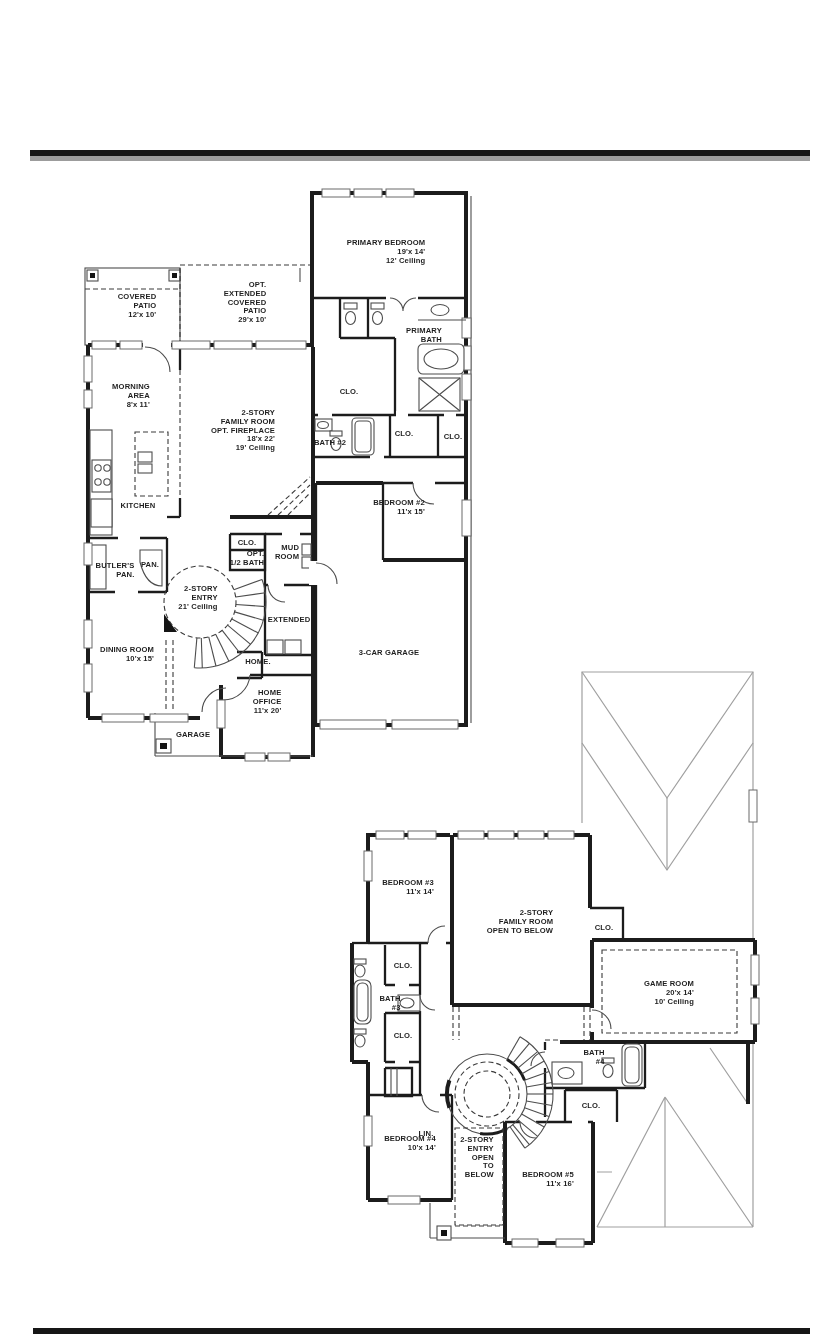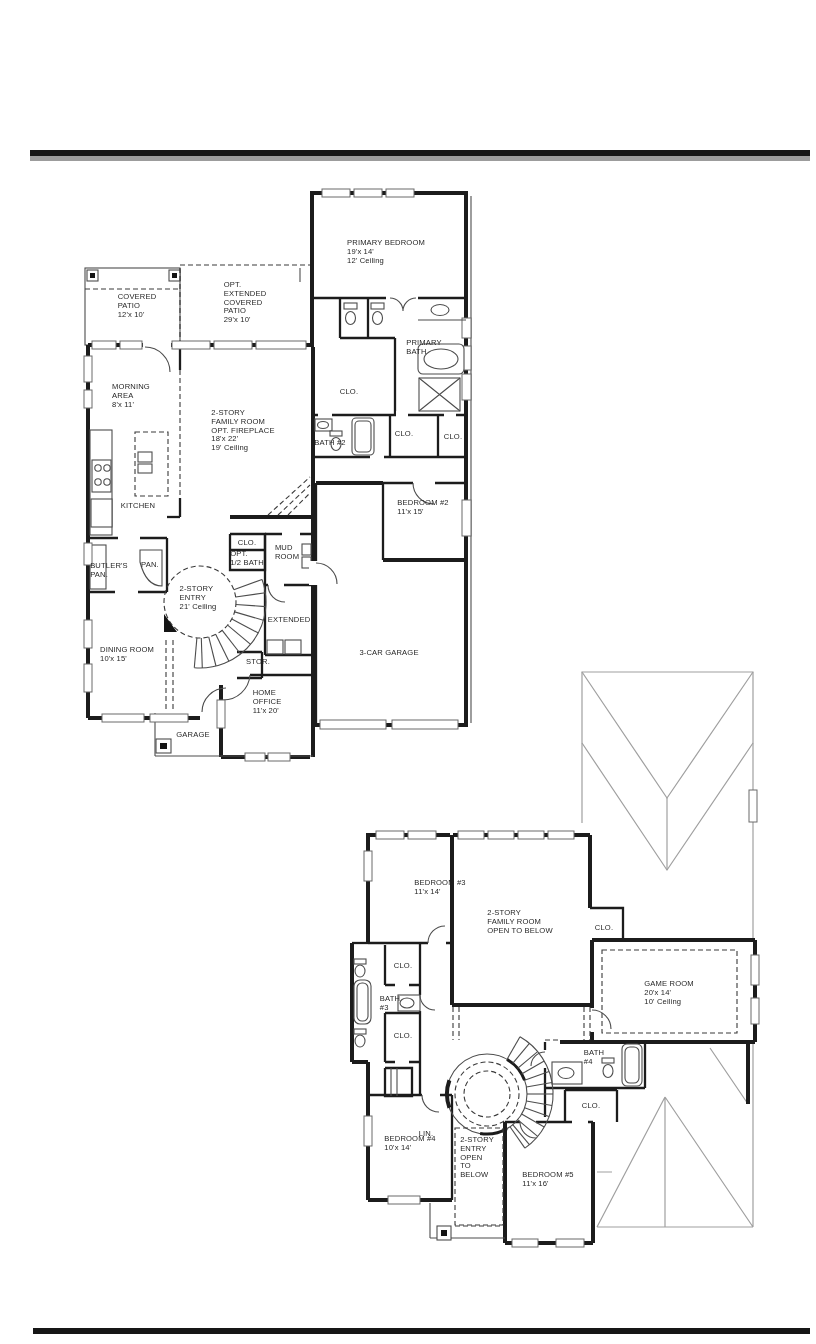--- a/index.html
+++ b/index.html
@@ -11,22 +11,22 @@
   .w3{stroke:#1c1c1c;stroke-width:3;fill:none;}
   .w2{stroke:#1c1c1c;stroke-width:2.3;fill:none;}
   .t{stroke:#4d4d4d;stroke-width:1.1;fill:none;}
   .r{stroke:#a0a0a0;stroke-width:1.2;fill:none;}
   .d{stroke:#3a3a3a;stroke-width:1.1;fill:none;stroke-dasharray:5 3;}
   .win{fill:#ffffff;stroke:#6a6a6a;stroke-width:1;}
   .gap{fill:#ffffff;stroke:none;}
   .fx{fill:#ffffff;stroke:#4d4d4d;stroke-width:1.1;}
   .blk{fill:#141414;stroke:none;}
   .lbl{position:absolute;transform:translate(-50%,-50%);
-       font-size:7.6px;line-height:1.16;font-weight:400;color:#1f1f1f;
-       text-align:left;white-space:pre-line;letter-spacing:.15px;}
+       font-size:7.6px;line-height:1.16;font-weight:700;color:#1f1f1f;
+       text-align:right;white-space:pre-line;letter-spacing:.15px;}
   .rule{position:absolute;}
 </style>
 </head>
 <body>
 
 <div id="canvas">
 
   <div class="rule" style="left:30px;top:150px;width:780px;height:6px;background:#161616;"></div>
   <div class="rule" style="left:30px;top:156px;width:780px;height:5px;background:#9c9c9c;"></div>
   <div class="rule" style="left:33px;top:1328px;width:777px;height:6px;background:#161616;"></div>
@@ -299,59 +299,59 @@
 PATIO
 12'x 10'</div>
   <div class="lbl" style="left:245px;top:303px;">OPT.
 EXTENDED
 COVERED
 PATIO
 29'x 10'</div>
   <div class="lbl" style="left:386px;top:252px;">PRIMARY BEDROOM
 19'x 14'
 12' Ceiling</div>
-  <div class="lbl" style="left:424px;top:348px;">PRIMARY
+  <div class="lbl" style="left:424px;top:336px;">PRIMARY
 BATH</div>
   <div class="lbl" style="left:349px;top:392px;">CLO.</div>
   <div class="lbl" style="left:330px;top:443px;">BATH #2</div>
   <div class="lbl" style="left:404px;top:434px;">CLO.</div>
   <div class="lbl" style="left:453px;top:437px;">CLO.</div>
   <div class="lbl" style="left:131px;top:396px;">MORNING
 AREA
 8'x 11'</div>
   <div class="lbl" style="left:243px;top:431px;">2-STORY
 FAMILY ROOM
 OPT. FIREPLACE
 18'x 22'
 19' Ceiling</div>
   <div class="lbl" style="left:138px;top:506px;">KITCHEN</div>
-  <div class="lbl" style="left:423px;top:508px;">BEDROOM #2
+  <div class="lbl" style="left:399px;top:508px;">BEDROOM #2
 11'x 15'</div>
-  <div class="lbl" style="left:109px;top:571px;">BUTLER'S
+  <div class="lbl" style="left:115px;top:571px;">BUTLER'S
 PAN.</div>
   <div class="lbl" style="left:150px;top:565px;">PAN.</div>
   <div class="lbl" style="left:247px;top:543px;">CLO.</div>
   <div class="lbl" style="left:247px;top:559px;">OPT.
 1/2 BATH</div>
   <div class="lbl" style="left:287px;top:553px;">MUD
 ROOM</div>
   <div class="lbl" style="left:198px;top:598px;">2-STORY
 ENTRY
 21' Ceiling</div>
   <div class="lbl" style="left:289px;top:620px;">EXTENDED</div>
-  <div class="lbl" style="left:258px;top:662px;">STOR.</div>
+  <div class="lbl" style="left:258px;top:662px;">HOME.</div>
   <div class="lbl" style="left:127px;top:655px;">DINING ROOM
 10'x 15'</div>
   <div class="lbl" style="left:389px;top:641px;margin-top:12px;">3-CAR GARAGE</div>
   <div class="lbl" style="left:267px;top:702px;">HOME
 OFFICE
 11'x 20'</div>
   <div class="lbl" style="left:193px;top:735px;">GARAGE</div>
 
-  <div class="lbl" style="left:408px;top:888px;margin-left:32px;">BEDROOM #3
+  <div class="lbl" style="left:408px;top:888px;">BEDROOM #3
 11'x 14'</div>
   <div class="lbl" style="left:520px;top:922px;">2-STORY
 FAMILY ROOM
 OPEN TO BELOW</div>
   <div class="lbl" style="left:604px;top:928px;">CLO.</div>
   <div class="lbl" style="left:669px;top:993px;">GAME ROOM
 20'x 14'
 10' Ceiling</div>
   <div class="lbl" style="left:403px;top:966px;">CLO.</div>
   <div class="lbl" style="left:390px;top:1004px;">BATH

